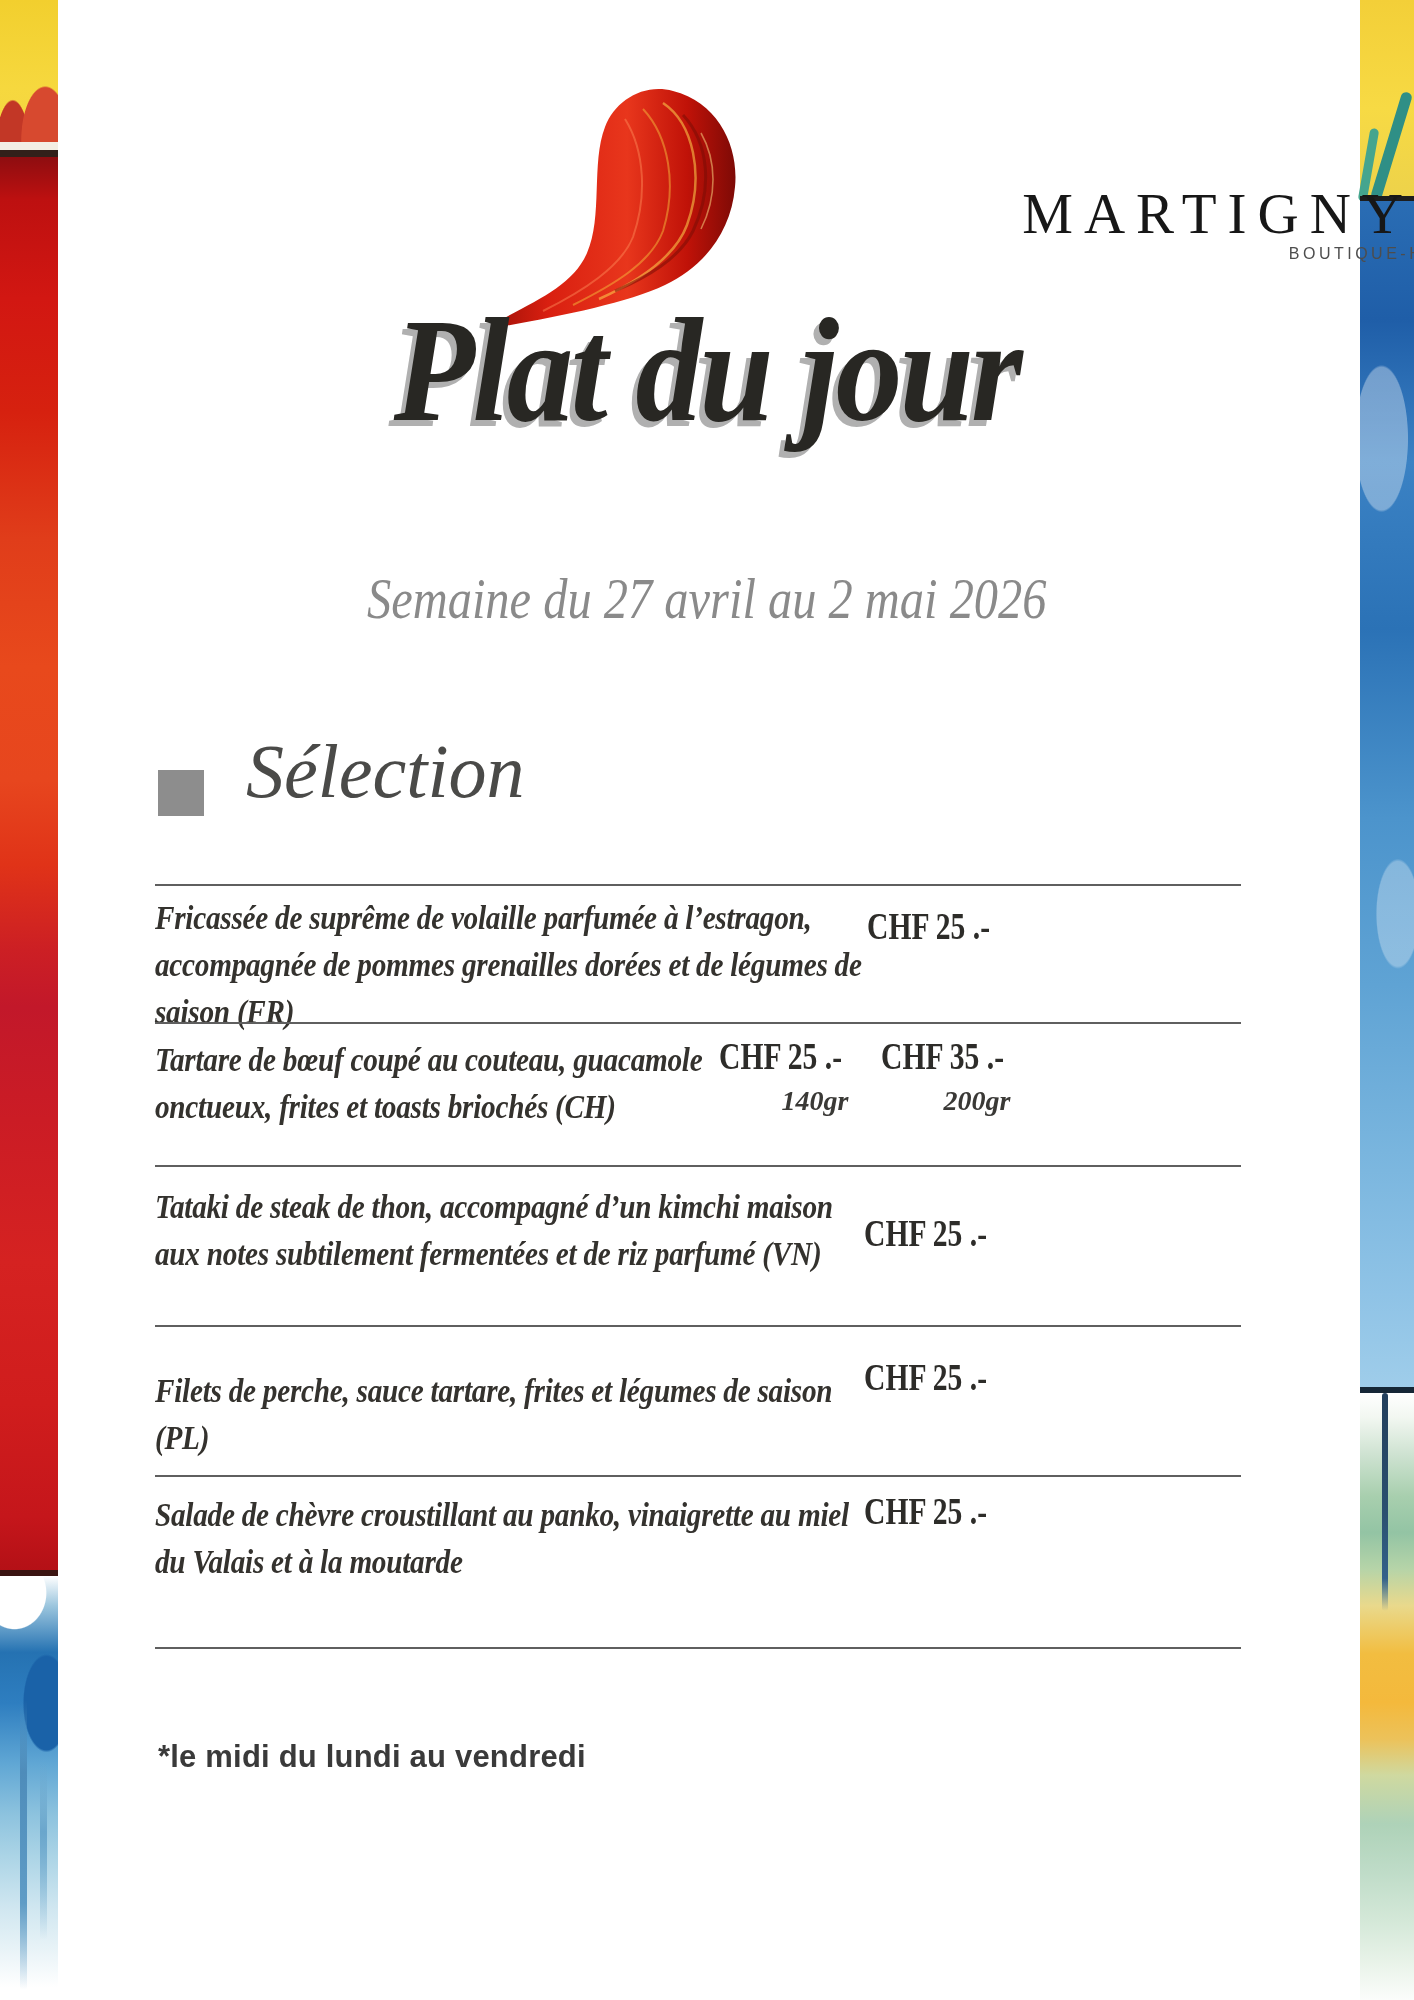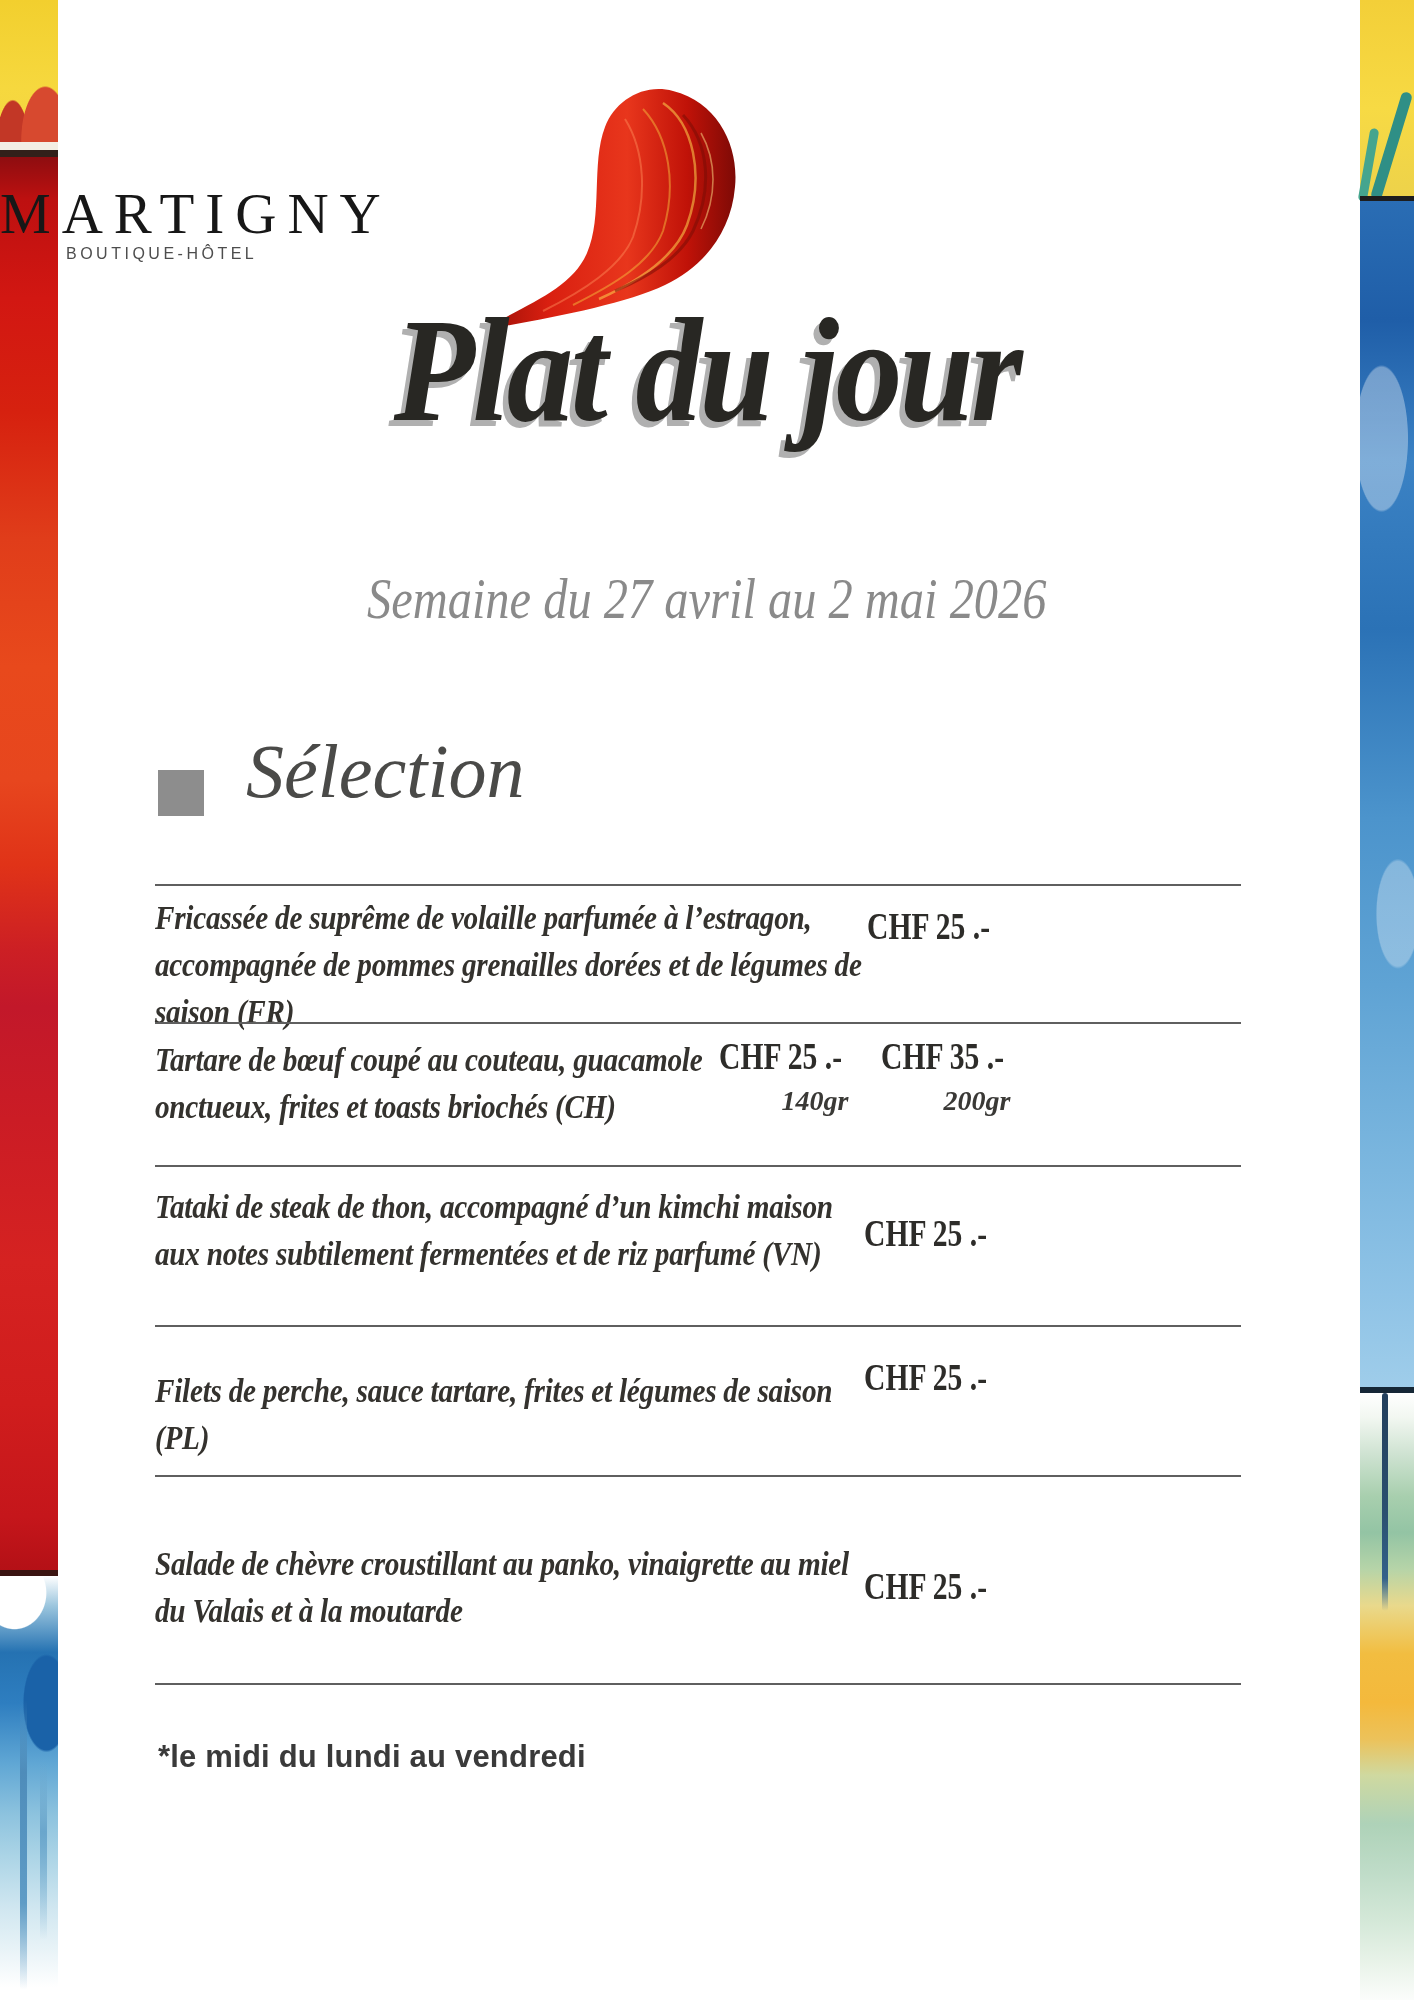--- a/index.html
+++ b/index.html
@@ -53,21 +53,21 @@
   .wr-dark2{top:1387px;height:6px;background:#152736;}
   .wr-bottom{top:1393px;height:607px;
     background:linear-gradient(180deg,
       #ffffff 0%,#f2f7f1 4%,#cfe3d2 10%,#a8cfae 17%,#93c4a4 23%,
       #b6d4a8 29%,#e9d98c 35%,#f2bd40 43%,#f4b93c 51%,#ecc25a 57%,
       #cfd9a0 63%,#aed2b8 71%,#bfdcc8 79%,#d4e8d8 87%,#e9f3e9 94%,#fbfdfb 100%);}
   .wr-drip{position:absolute;left:22px;top:1393px;width:6px;height:218px;border-radius:3px;
     background:linear-gradient(180deg,#223f5c 0,#2b5070 55%,#33608a 85%,rgba(51,96,138,0) 100%);}
 
   
-  .logo{position:absolute;left:0;top:85px;width:100%;height:250px;text-align:left;}
+  .logo{position:absolute;left:0;top:85px;width:100%;height:250px;text-align:right;}
   .brush-svg{position:absolute;left:calc(50% - 220px);top:0;width:280px;height:250px;}
   .brand{position:relative;z-index:2;margin-top:100px;font-size:57px;line-height:1;
     letter-spacing:11px;color:#171717;font-weight:500;}
   .tagline{position:relative;z-index:2;margin-top:3px;font-family:"Liberation Sans",sans-serif;
     font-size:16px;letter-spacing:3.5px;color:#4d4d4d;transform:translateX(66px);}
 
   
   .title{position:absolute;left:0;top:296px;width:100%;text-align:center;
     font-style:italic;font-weight:bold;font-size:148px;line-height:1;
     color:#282723;letter-spacing:-3px;}
@@ -78,21 +78,21 @@
   .subtitle .squeeze{display:inline-block;transform:scaleX(.85);}
 
   .section{position:absolute;left:158px;top:724px;display:flex;align-items:flex-start;}
   .sq{width:46px;height:46px;background:#8d8d8d;margin-top:46px;}
   .section-title{margin-left:42px;font-style:italic;font-size:76px;line-height:1.25;color:#4a4a48;}
 
   
   .menu{position:absolute;left:155px;top:884px;width:1086px;}
   .row{position:relative;display:flex;border-top:2px solid #5f5f5f;box-sizing:border-box;}
   .r1{height:138px;}  .r2{height:143px;}  .r3{height:160px;}
-  .r4{height:150px;}  .r5{height:208px;align-items:center;}
+  .r4{height:150px;}  .r5{height:172px;}
   .menu-end{border-top:2px solid #5f5f5f;height:0;}
 
   .dish{font-style:italic;font-weight:bold;font-size:34px;line-height:47px;
     color:#34322e;letter-spacing:-.3px;}
   .dish>span{display:block;transform:scaleX(.86);transform-origin:left top;width:116%;}
   .r1 .dish{width:740px;padding-top:8px;}
   .r2 .dish{width:585px;padding-top:12px;}
   .r3 .dish{width:700px;padding-top:16px;}
   .r4 .dish{width:700px;padding-top:40px;}
   .r5 .dish{width:730px;padding-top:14px;}

